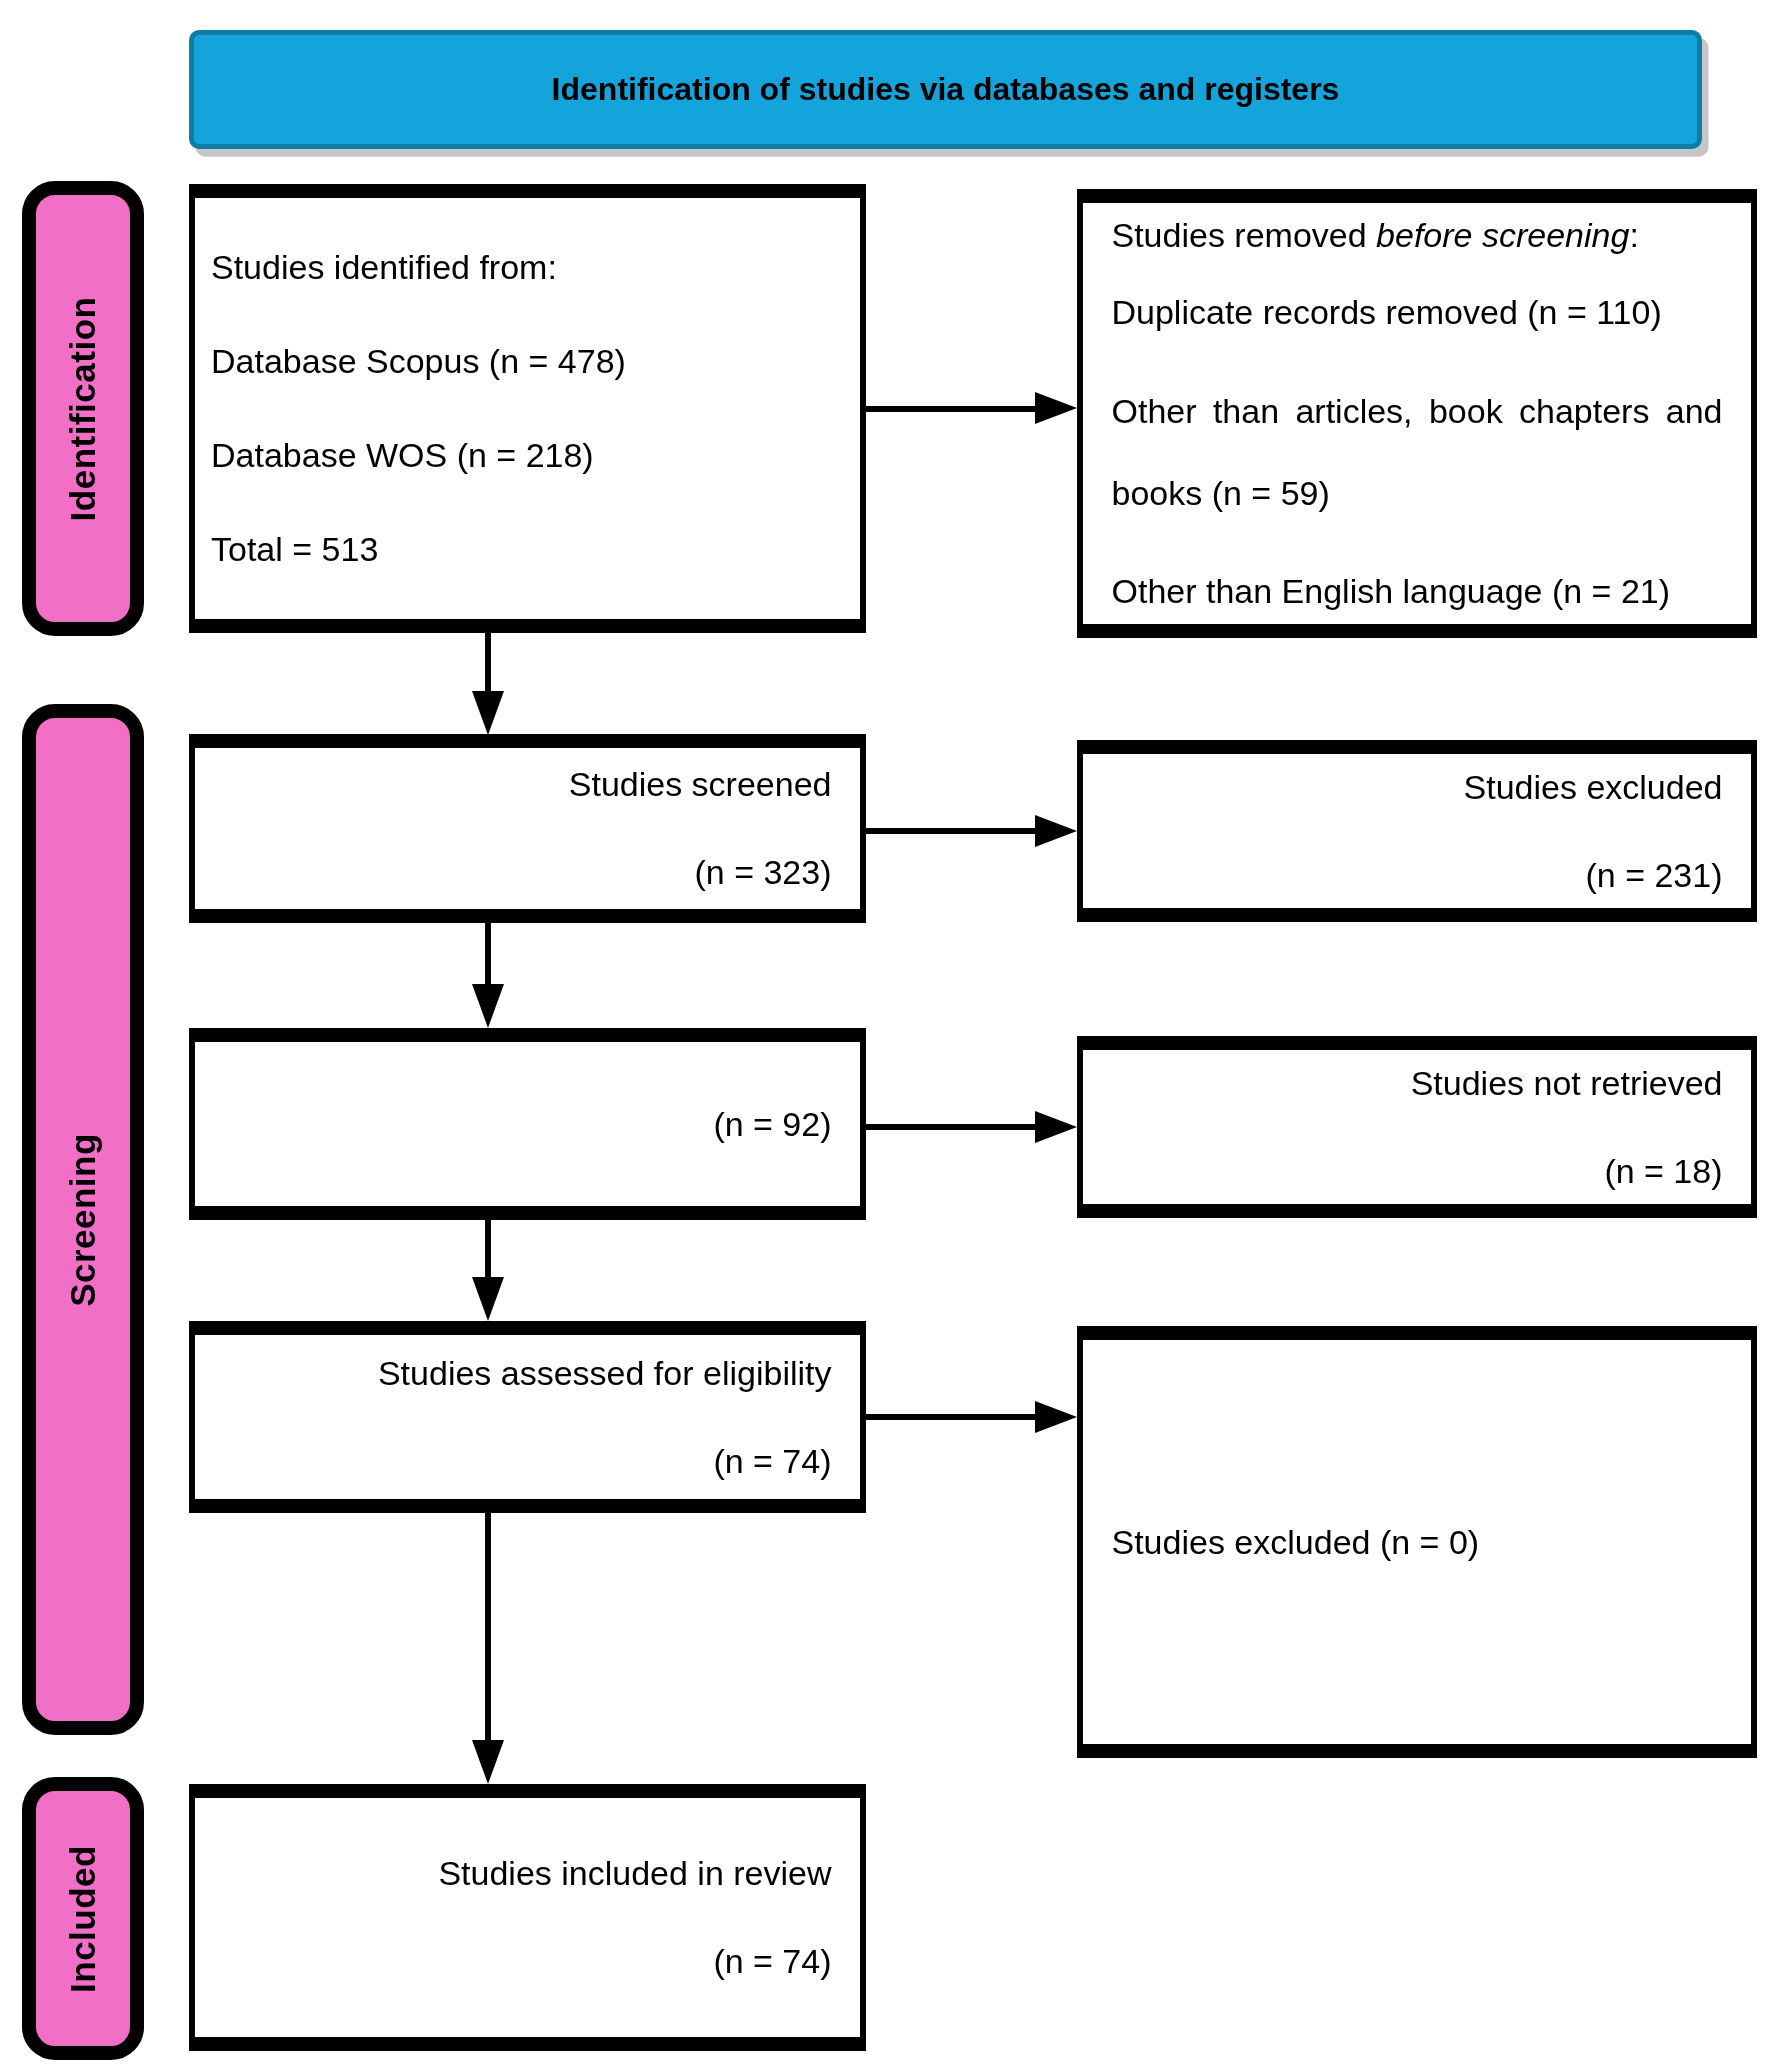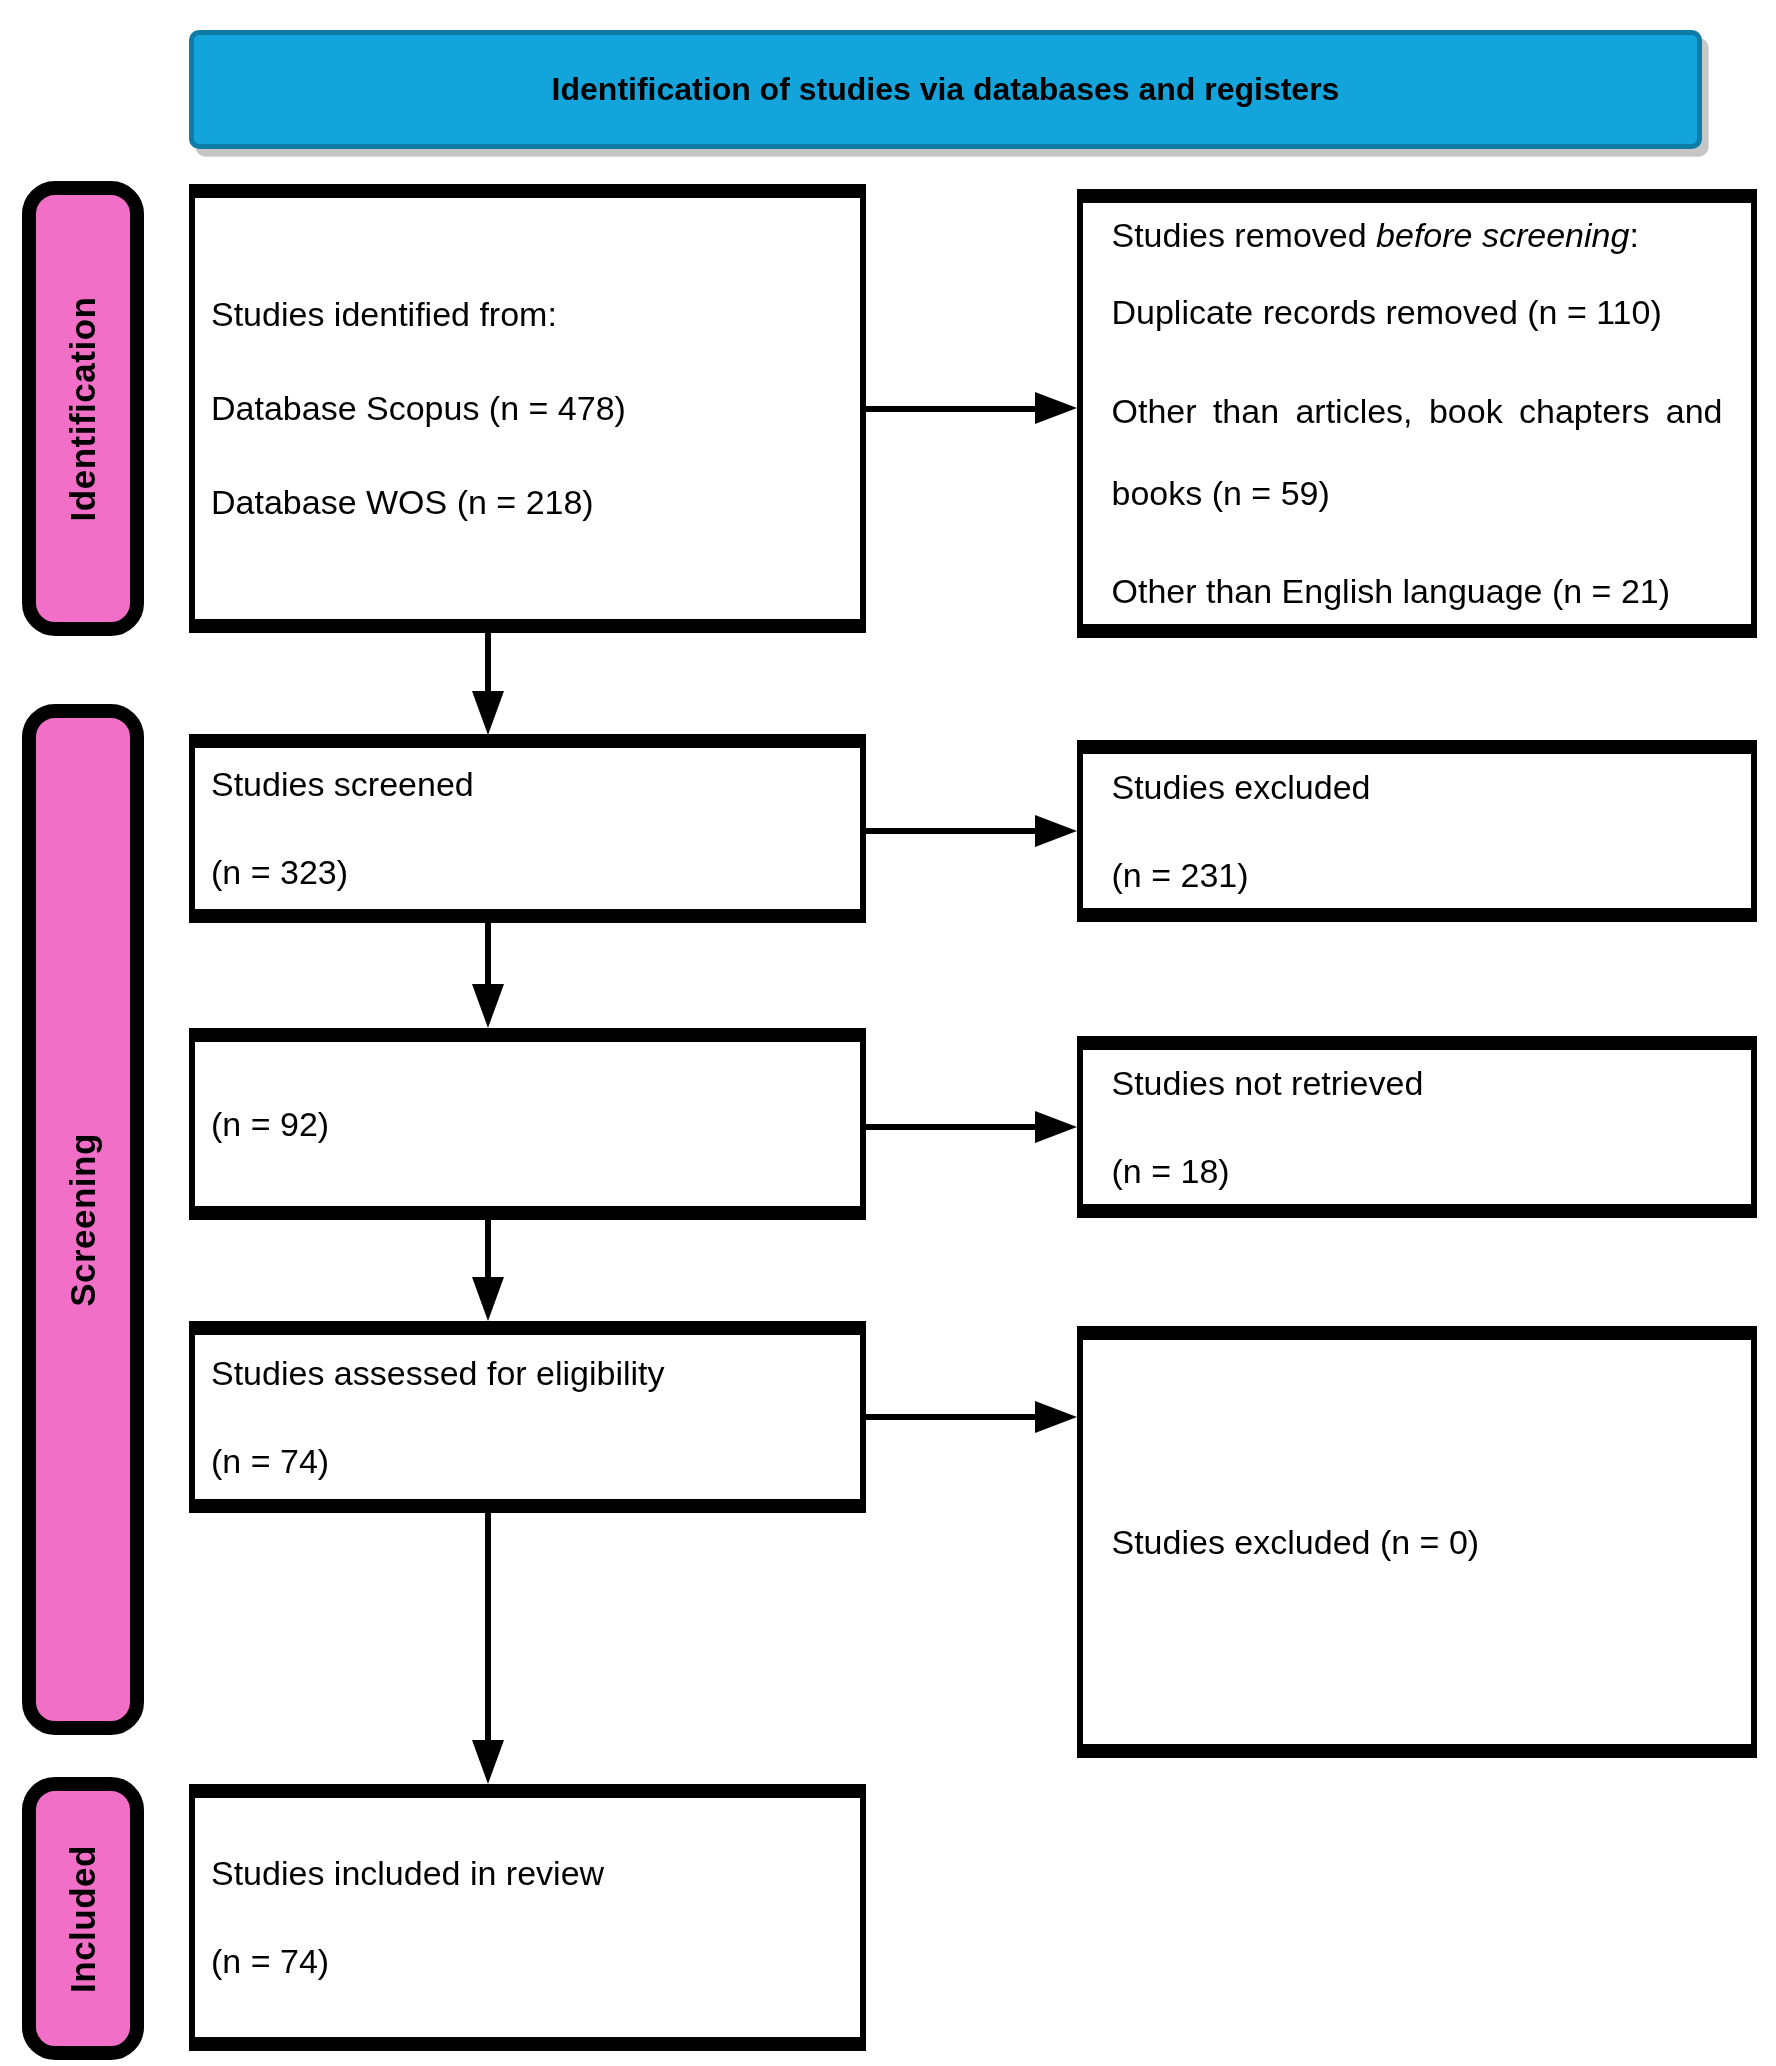--- a/index.html
+++ b/index.html
@@ -39,21 +39,21 @@
     position:absolute;background:#fff;
     border-color:var(--line);border-style:solid;border-width:14.2px 6.6px;
     box-sizing:border-box;
     display:flex;flex-direction:column;justify-content:center;
     padding:0 28.5px;
     font-size:34px;line-height:39px;
   }
   .colL{left:189px;width:677px;padding-left:16px;}
   .colR{left:1077px;width:680px;}
   .gap100{row-gap:55px;}
-  .gap90{row-gap:49px;}
+  .gap90{row-gap:49px;align-items:flex-end;}
   .gap70{row-gap:38px;}
   .wbox p{margin:0;}
   .just{
     text-align:justify;text-align-last:left;
     line-height:82px;
   }
   .it{font-style:italic;}
   
   .hshaft{position:absolute;height:5.5px;background:var(--line);}
   .hhead{
@@ -82,20 +82,21 @@
   <span>Screening</span>
 </div>
 <div class="plabel" style="top:1777px;height:283px;">
   <span>Included</span>
 </div>
 
 <div class="wbox colL gap100" style="top:184px;height:449px;">
   <p>Studies identified from:</p>
   <p>Database Scopus (n = 478)</p>
   <p>Database WOS (n = 218)</p>
+  <p>Total = 513</p>
 </div>
 <div class="wbox colR gap70" style="top:189px;height:449px;">
   <p><span>Studies removed </span><span class="it">before screening</span><span>:</span></p>
   <p>Duplicate records removed (n = 110)</p>
   <p class="just">Other than articles, book chapters and books (n = 59)</p>
   <p>Other than English language (n = 21)</p>
 </div>
 
 <div class="wbox colL gap90" style="top:734px;height:189px;">
   <p>Studies screened</p>

